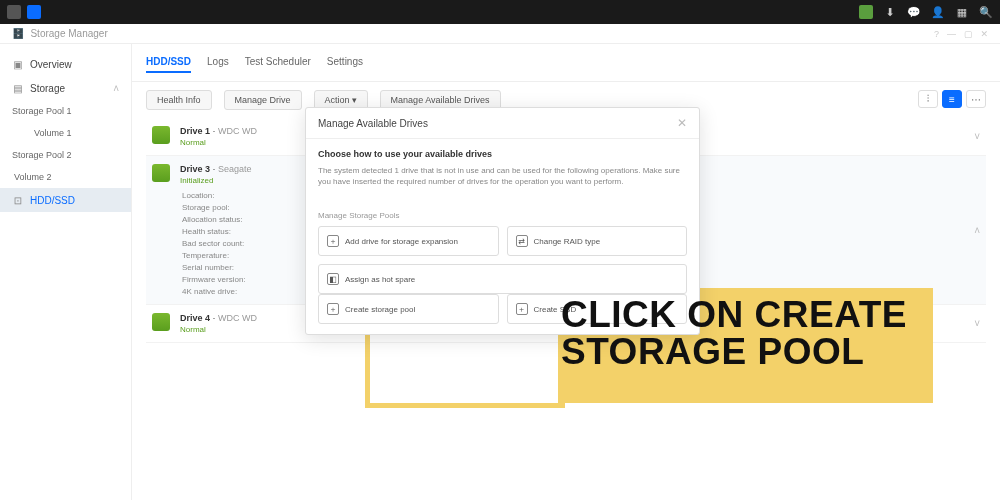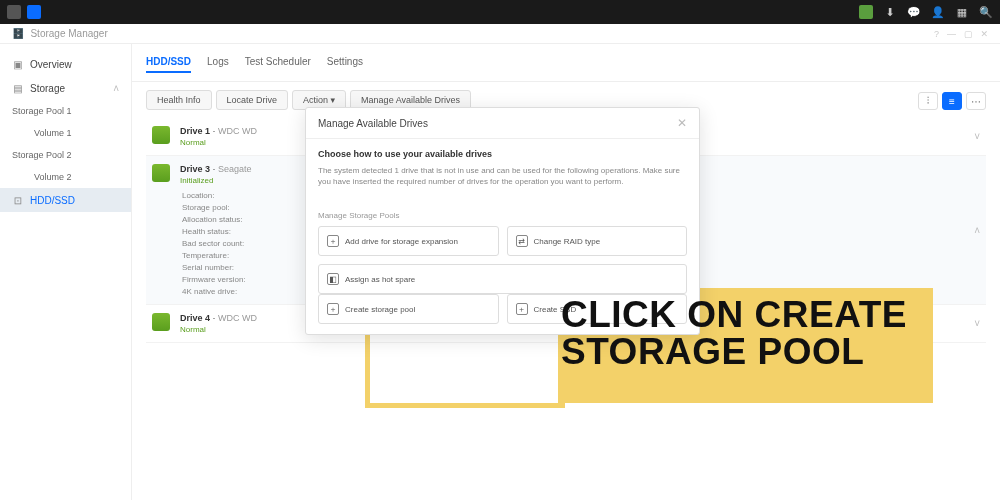--- a/index.html
+++ b/index.html
@@ -16,21 +16,21 @@
 .main-wrap{display:flex;height:456px}
 .sidebar{width:132px;border-right:1px solid #eee;padding:8px 0}
 .sb-item{padding:6px 12px;font-size:10px;color:#444;display:flex;align-items:center;gap:6px;cursor:pointer}
 .sb-item.sub{padding-left:12px;font-size:9px;color:#666}
 .sb-item.active{background:#e6ecf2;color:#0a6cff}
 .sb-icon{width:12px;height:12px;display:inline-flex;align-items:center;justify-content:center;color:#888}
 .content{flex:1;display:flex;flex-direction:column}
 .tabs{display:flex;gap:16px;padding:8px 14px;border-bottom:1px solid #eee}
 .tab{font-size:10px;color:#666;padding:4px 0;cursor:pointer}
 .tab.active{color:#0a6cff;border-bottom:2px solid #0a6cff;font-weight:600}
-.toolbar{display:flex;gap:4px;padding:8px 14px;align-items:flex-end}
+.toolbar{display:flex;gap:12px;padding:8px 14px;align-items:flex-start}
 .btn{font-size:9px;padding:4px 10px;border:1px solid #ddd;background:#f7f7f7;border-radius:3px;color:#555;cursor:pointer}
 .tb-right{margin-left:auto;display:flex;gap:4px}
 .tb-ic{width:20px;height:18px;border:1px solid #ddd;border-radius:3px;display:flex;align-items:center;justify-content:center;font-size:10px;color:#666;cursor:pointer}
 .tb-ic.blue{background:#0a6cff;border-color:#0a6cff;color:#fff}
 .drive-list{padding:0 14px}
 .drive{display:flex;gap:10px;padding:8px 6px;border-bottom:1px solid #f2f2f2;font-size:9px}
 .drive.expanded{background:#f8fafc}
 .d-icon{width:18px;height:18px;background:linear-gradient(#7ab82e,#5a9e1e);border-radius:3px;flex-shrink:0}
 .d-body{flex:1}
 .d-title{color:#333}
@@ -106,39 +106,39 @@
       </div>
     <div class="sb-item sub">
         <span>Storage Pool 1</span>
       </div>
     <div class="sb-item sub" style="padding-left:34px">
         <span>Volume 1</span>
       </div>
     <div class="sb-item sub">
         <span>Storage Pool 2</span>
       </div>
-    <div class="sb-item sub" style="padding-left:34px">
+    <div class="sb-item sub" style="padding-left:14px">
         <span>Volume 2</span>
       </div>
     <div class="sb-item active">
         <span class="sb-icon">⊡</span>
         <span>HDD/SSD</span>
       </div>
   </div>
 
   <div class="content">
     <div class="tabs">
       <div class="tab active">HDD/SSD</div>
       <div class="tab">Logs</div>
       <div class="tab">Test Scheduler</div>
       <div class="tab">Settings</div>
     </div>
     <div class="toolbar">
       <div class="btn">Health Info</div>
-      <div class="btn">Locate Drive</div>
+      <div class="btn">Manage Drive</div>
       <div class="btn">Action ▾</div>
       <div class="btn">Manage Available Drives</div>
       <div class="tb-right">
         <div class="tb-ic">⫶</div>
         <div class="tb-ic blue">≡</div>
         <div class="tb-ic">⋯</div>
       </div>
     </div>
 
     <div class="drive-list">

